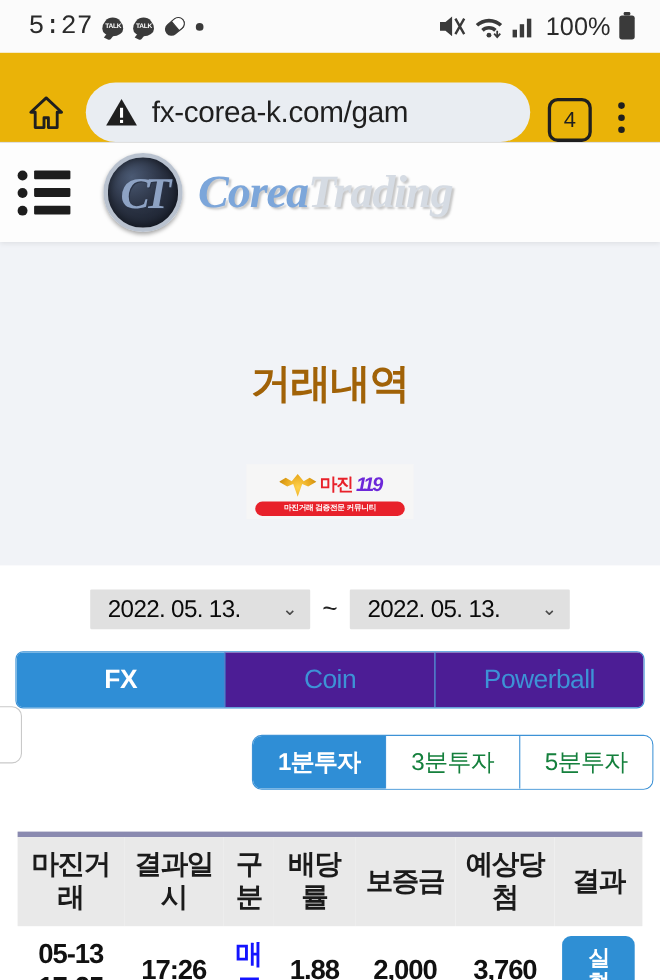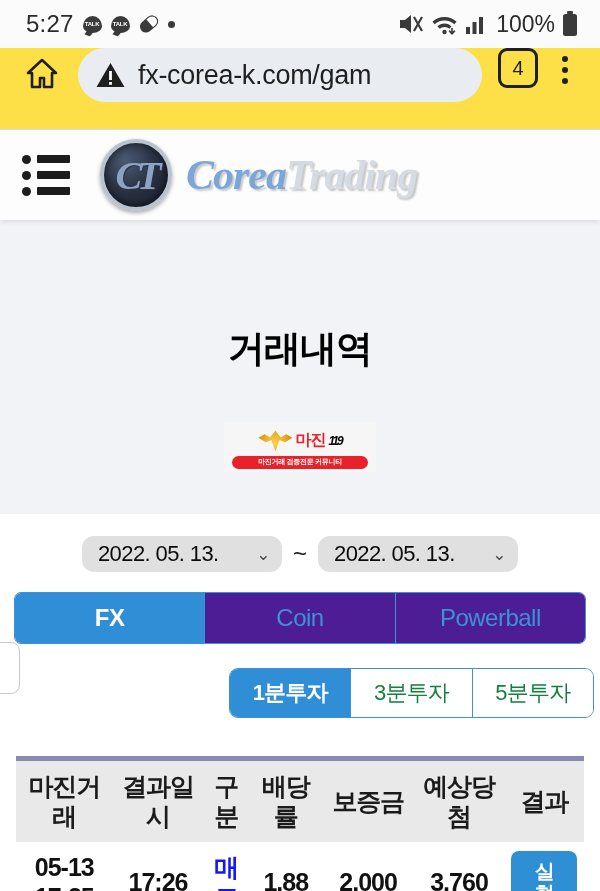--- a/index.html
+++ b/index.html
@@ -9,42 +9,42 @@
     background:#ffffff; overflow:hidden;
   }
   #screen { position:relative; width:600px; height:891px; background:#f1f3f7; }
 
   
   .statusbar {
     height:48px; background:#fbfbfb; display:flex; align-items:center;
     justify-content:space-between; padding:0 22px 0 26px;
   }
   .sb-left { display:flex; align-items:center; gap:9px; }
-  .sb-time { font-size:24px; color:#2b2b2b; letter-spacing:.2px; }
+  .sb-time { font-size:24px; color:#2b2b2b; letter-spacing:.2px;font-family:Liberation Mono, monospace; }
   .kakao {
     width:19px; height:17px; background:#3a3a3a; border-radius:50% 50% 50% 50%/60% 60% 40% 40%;
     position:relative; display:flex; align-items:center; justify-content:center;
   }
   .kakao:after{ content:""; position:absolute; bottom:-3px; left:3px; width:6px; height:6px;
     background:#3a3a3a; transform:rotate(25deg) skewX(-12deg); border-radius:0 0 2px 0;}
   .kakao span{ font-size:6px; color:#fff; font-weight:bold; letter-spacing:-.3px; z-index:2; }
   .pill {
     width:20px; height:12px; border-radius:7px; background:#3a3a3a;
     transform:rotate(-40deg); position:relative; overflow:hidden;
   }
   .pill:after{ content:""; position:absolute; right:0; top:0; width:10px; height:12px; background:#fff;
     border-radius:0 7px 7px 0; border:1.6px solid #3a3a3a; box-sizing:border-box;}
   .sb-dot { width:7px; height:7px; border-radius:50%; background:#3a3a3a; }
   .sb-right { display:flex; align-items:center; gap:7px; }
   .sb-batt-txt { font-size:23px; color:#2b2b2b; }
   svg.sb-ic { display:block; }
 
   
   .browserbar {
-    height:82px; background:#fde047; display:flex; align-items:flex-start;
+    height:82px; background:#eab308; display:flex; align-items:flex-end;
     padding:0 18px 0 16px; gap:10px; border-bottom:1px solid #e3e3e3;
   }
   .home-btn { width:52px; height:52px; display:flex; align-items:center; justify-content:center; flex:0 0 auto;}
   .urlbox {
     flex:1 1 auto; height:54px; background:#e9edf2; border-radius:27px;
     display:flex; align-items:center; padding:0 18px; gap:13px; overflow:hidden; min-width:0;
   }
   .url-text {
     font-size:27px; color:#1f1f1f; white-space:nowrap; overflow:hidden;
     letter-spacing:-.3px; text-overflow:clip;
@@ -52,21 +52,21 @@
   .tabcount {
     width:40px; height:40px; border:3px solid #1f1f1f; border-radius:9px; flex:0 0 auto;
     display:flex; align-items:center; justify-content:center; font-size:20px; color:#1f1f1f; margin-left:6px;
   }
   .kebab { width:34px; height:44px; display:flex; flex-direction:column; align-items:center;
     justify-content:center; gap:5px; flex:0 0 auto; }
   .kebab i { width:6px; height:6px; border-radius:50%; background:#1f1f1f; display:block; }
 
   
   .siteheader {
-    height:90px; background:#fdfdfd; display:flex; align-items:center; padding:0 22px;
+    height:90px; background:#fdfdfd; display:flex; align-items:center; padding:0 16px;
     gap:30px; box-shadow:0 2px 5px rgba(0,0,0,.09); position:relative; z-index:3;
   }
   .hamburger { width:48px; display:flex; flex-direction:column; gap:7px; flex:0 0 auto; }
   .hamburger .ln { display:flex; align-items:center; gap:6px; }
   .hamburger .ln i { width:9px; height:9px; border-radius:50%; background:#1d1d1d; }
   .hamburger .ln b { flex:1; height:8px; background:#1d1d1d; border-radius:1px; }
 
   .logo-wrap { display:flex; align-items:center; gap:14px; }
   .logo-badge {
     width:72px; height:72px; border-radius:50%;
@@ -83,48 +83,48 @@
   .logo-text {
     font-family:"Liberation Serif",serif; font-style:italic; font-weight:bold;
     font-size:42px; letter-spacing:-1px; line-height:1;
   }
   .logo-text .c1 { color:#7ca6da; text-shadow:2px 2px 2px rgba(0,0,0,.22); }
   .logo-text .c2 { color:#d5dbe3; text-shadow:2px 2px 2px rgba(0,0,0,.22); }
 
   
   .content { background:#f1f3f7; }
   .page-title {
-    text-align:center; font-size:37px; font-weight:bold; color:#000000;
+    text-align:center; font-size:37px; font-weight:bold; color:#a16207;
     padding:104px 0 0 0; letter-spacing:-1px;
   }
   .banner-wrap { display:flex; justify-content:center; padding:48px 0 0 0; }
   .banner {
     width:152px; height:50px; background:#f6f6f6; display:flex; flex-direction:column;
     align-items:center; justify-content:center; position:relative; overflow:hidden;
   }
   .banner-top { display:flex; align-items:center; gap:3px; height:30px; }
   .eagle {
     width:34px; height:22px;
     background:radial-gradient(circle at 50% 60%, #ffd24d 0%, #e8a81d 55%, #b87c08 100%);
     clip-path:polygon(0% 38%,18% 22%,34% 36%,50% 6%,66% 36%,82% 22%,100% 38%,78% 58%,62% 48%,50% 100%,38% 48%,22% 58%);
   }
   .banner-mj { font-size:16px; font-weight:bold; color:#e8212a; letter-spacing:-1px;
     font-family:"Liberation Sans",sans-serif; }
-  .banner-119 { font-size:12px; font-weight:bold; color:#000000; font-style:italic; letter-spacing:-2px; }
+  .banner-119 { font-size:18px; font-weight:bold; color:#6d28d9; font-style:italic; letter-spacing:-2px; }
   .banner-bar {
     width:136px; height:13px; background:#e8212a; border-radius:7px;
     display:flex; align-items:center; justify-content:center;
     font-size:7px; color:#fff; letter-spacing:-.3px; font-weight:bold;
   }
 
   
   .panel { background:#ffffff; margin-top:42px; padding:16px 0 0 0; }
   .date-row { display:flex; align-items:center; justify-content:center; gap:11px; padding:6px 0 14px 0; }
   .date-select {
-    width:200px; height:36px; background:#e0e0e0; border:none; border-radius:12px;
+    width:200px; height:36px; background:#e0e0e0; border:none; border-radius:1px;
     display:flex; align-items:center; justify-content:space-between;
     padding:0 12px 0 16px; font-size:22px; color:#0a0a0a; letter-spacing:-.6px;
   }
   .date-select .chev { color:#4a4a4a; font-size:17px; }
   .tilde { font-size:24px; color:#222; }
 
   .seg {
     display:flex; margin:6px 14px 0 14px; border:1px solid #3d92d6; border-radius:7px; overflow:hidden;
   }
   .seg > div {

